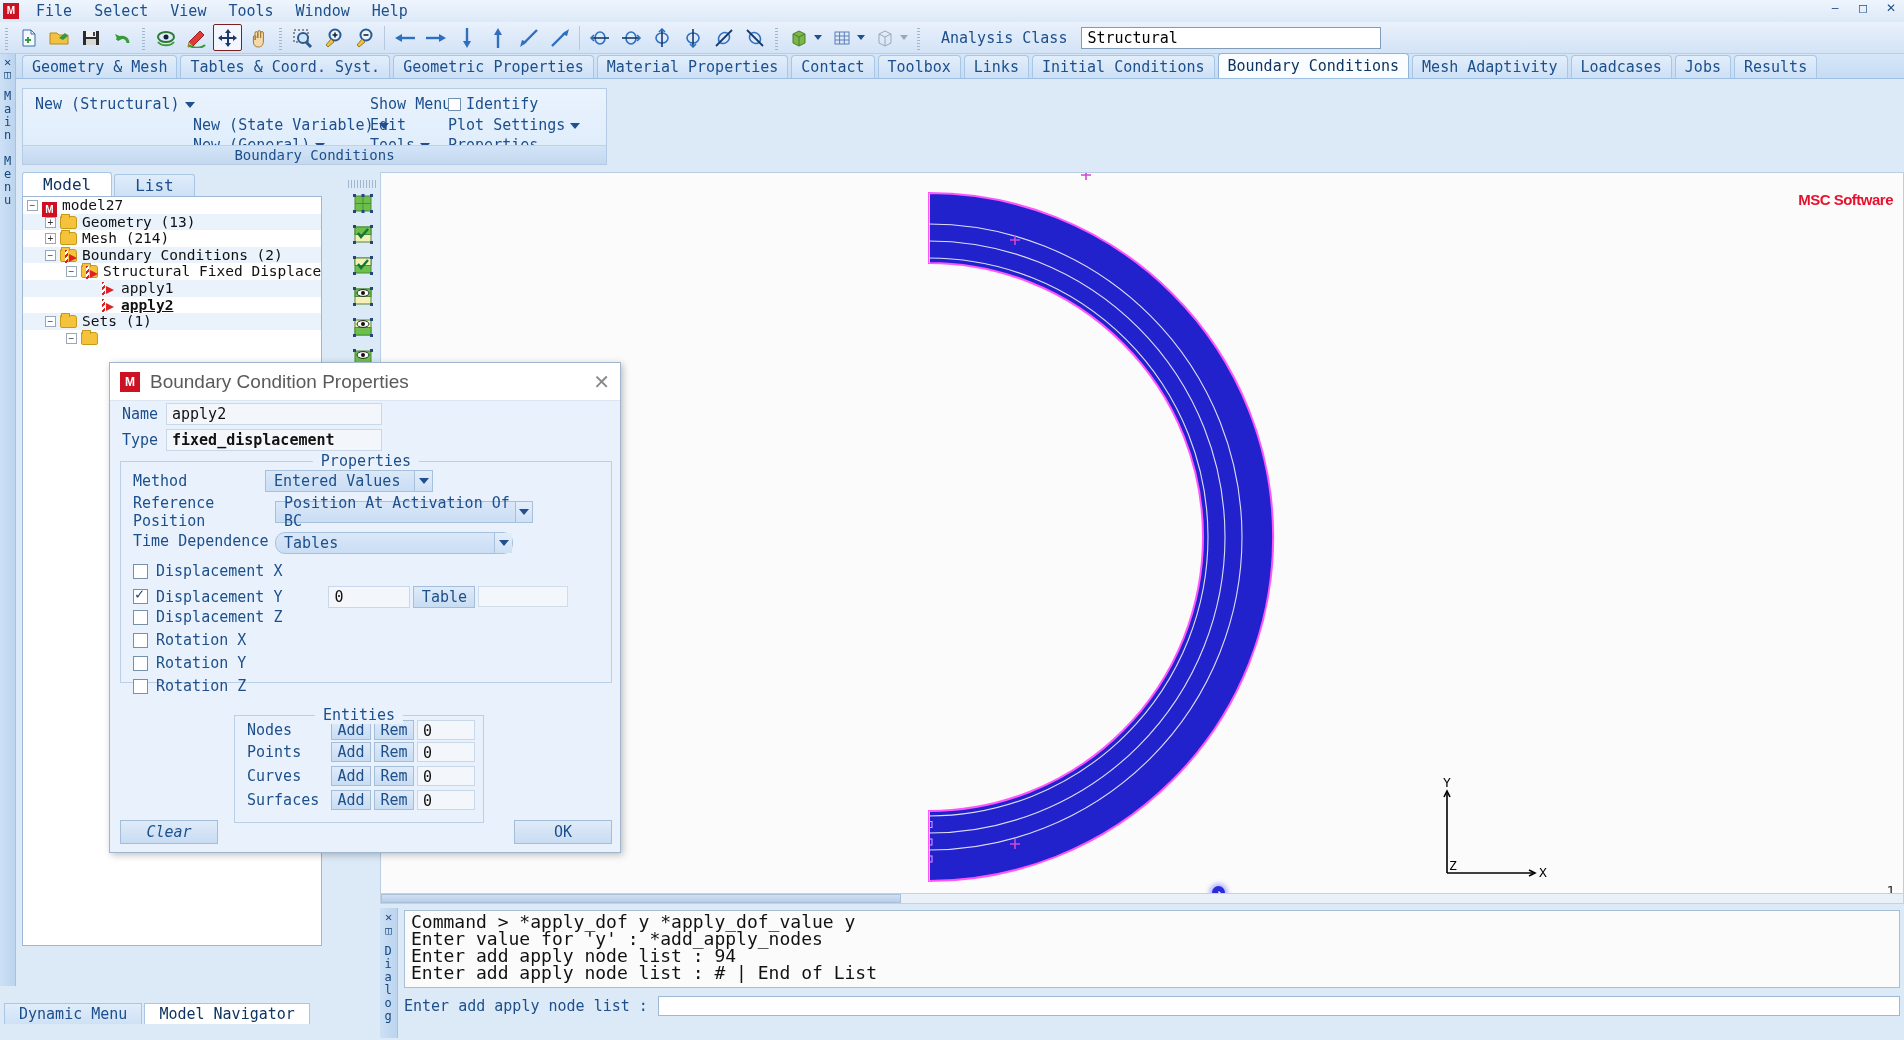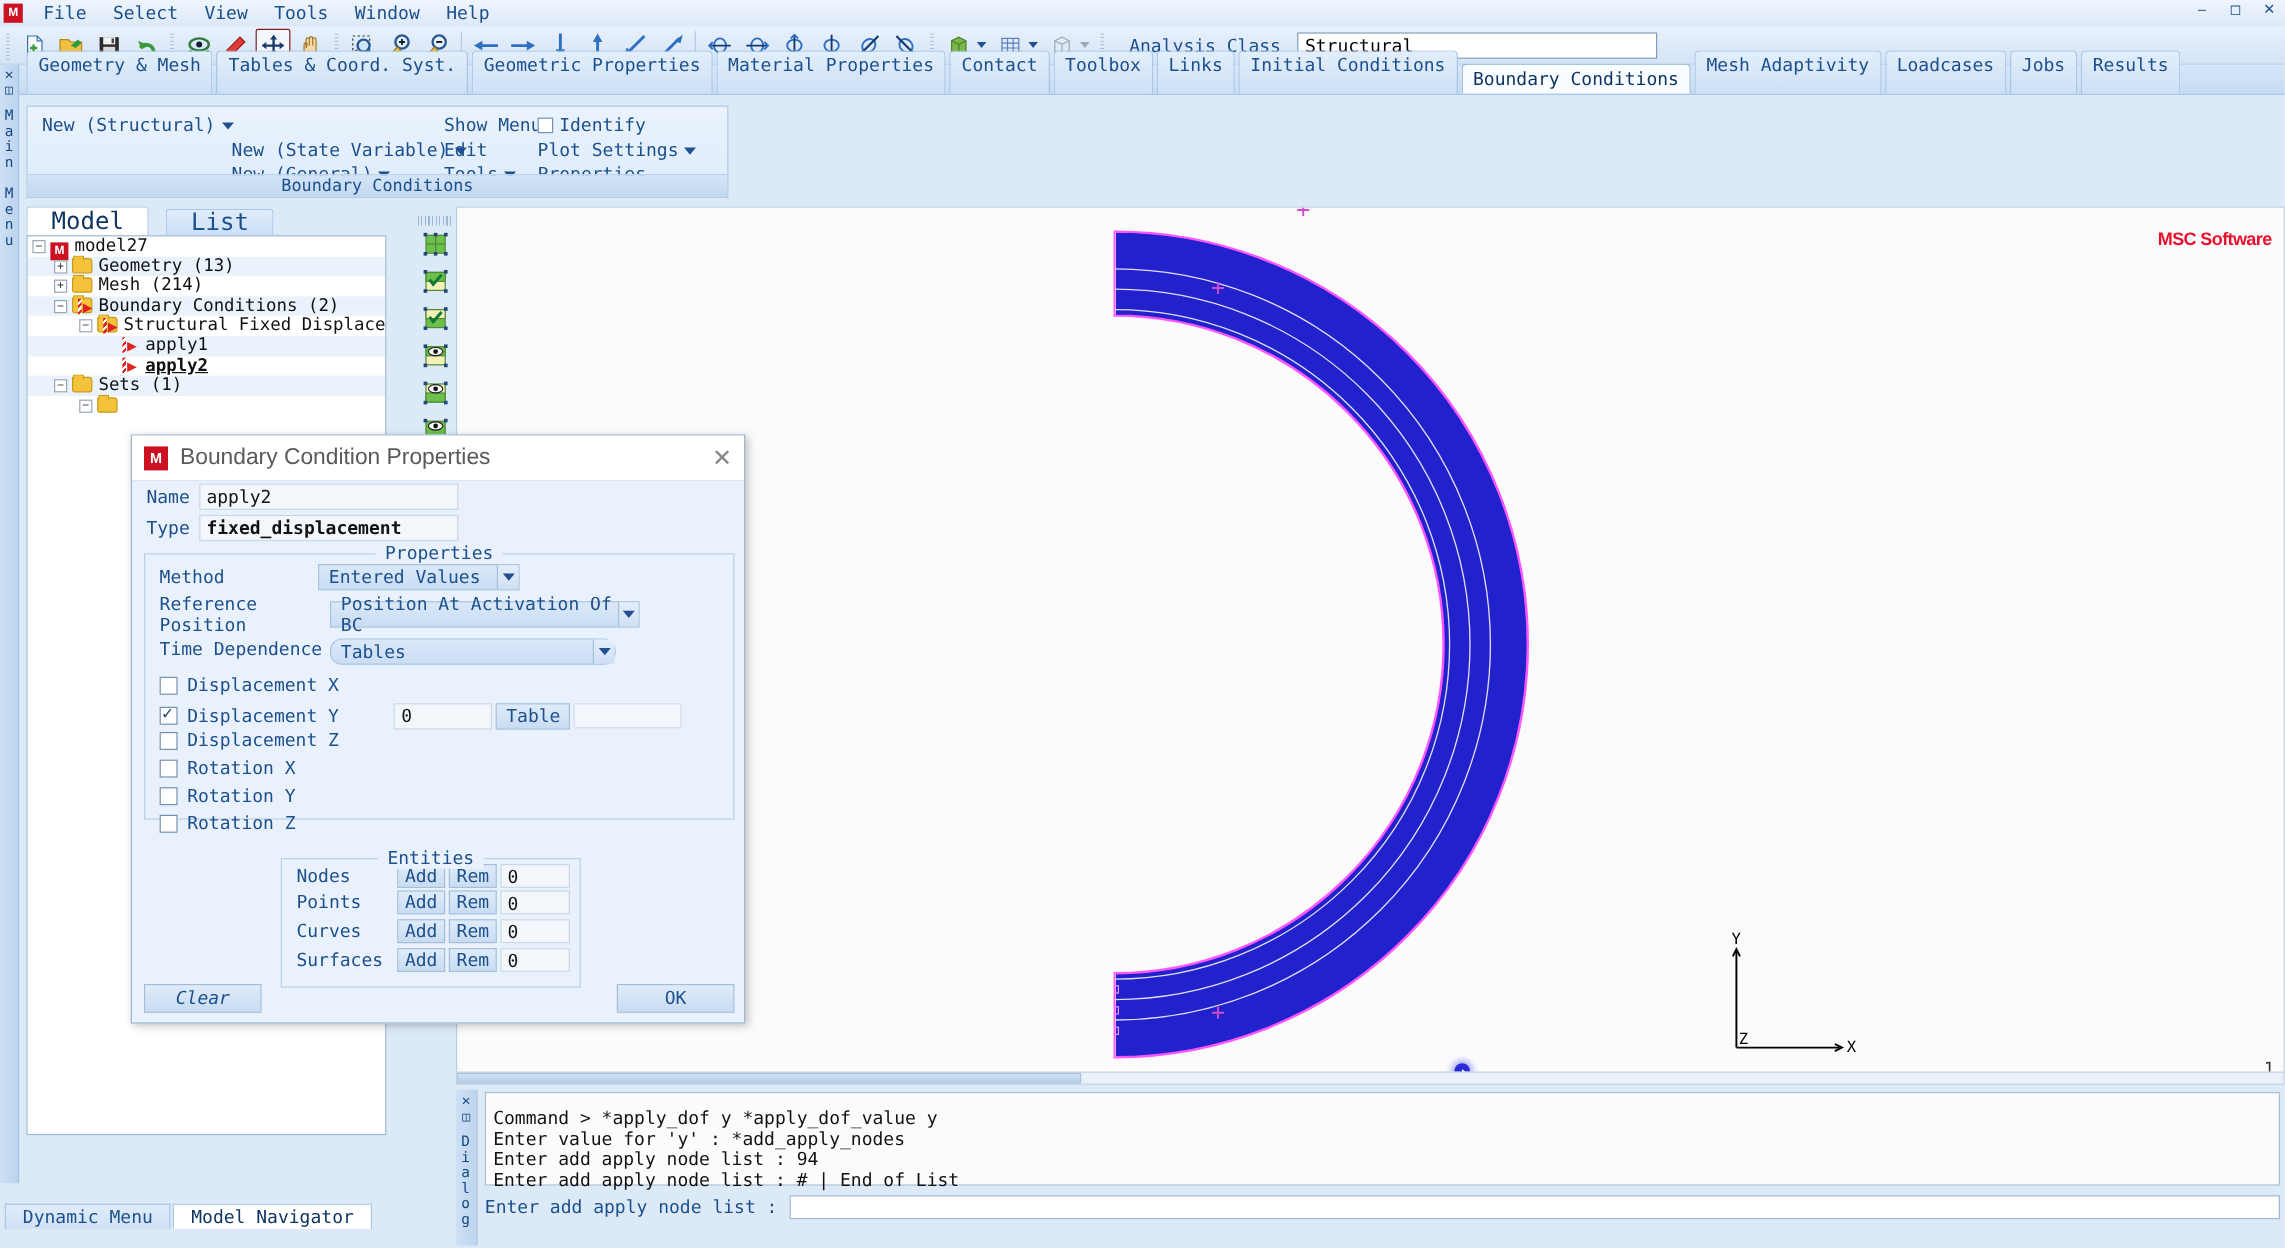--- a/index.html
+++ b/index.html
@@ -55,21 +55,21 @@
   }
 
   
   .tabbar {
     position:absolute; left:0; top:54px; width:1904px; height:25px;
     background:linear-gradient(#d6e6f8,#c6dcf3);
     display:flex; align-items:flex-end; padding-left:22px;
     border-bottom:1px solid #9fc0e2;
   }
   .tab {
-    height:36px; line-height:22px; padding:0 9px; margin-right:3px;
+    height:23px; line-height:22px; padding:0 9px; margin-right:3px;
     background:linear-gradient(#e2eefb,#cde0f6);
     border:1px solid #a9c6e4; border-bottom:none;
     border-top-left-radius:4px; border-top-right-radius:4px;
     color:#1c4f8b; font-size:15px; white-space:nowrap;
   }
   .tab.active { background:#fafdff; border-color:#8fb4d8; color:#0f3461; height:25px; line-height:24px; }
 
   
   .leftstrip {
     position:absolute; left:0; top:54px; width:16px; height:932px;
@@ -96,23 +96,23 @@
         border-top:6px solid #20508f; vertical-align:middle; margin-left:5px; }
   .chk {
     display:inline-block; width:13px; height:13px; background:#fff;
     border:1px solid #6f90b4; vertical-align:-2px; margin-right:5px; position:relative;
   }
 
   
   .mdlpanel { position:absolute; left:22px; top:172px; width:320px; height:830px; }
   .mdtabs { display:flex; height:24px; align-items:flex-end; }
   .mdtab {
-    padding:0 20px; height:22px; line-height:21px; font-size:20px;
+    padding:0 20px; height:22px; line-height:21px; font-size:16px;
     background:linear-gradient(#e0edfa,#cde0f6); border:1px solid #a9c6e4; border-bottom:none;
-    color:#1c4f8b; margin-right:14px; border-top-left-radius:3px; border-top-right-radius:3px;
+    color:#1c4f8b; margin-right:2px; border-top-left-radius:3px; border-top-right-radius:3px;
   }
   .mdtab.active { background:#fff; color:#0f3461; height:24px; line-height:23px; }
   .tree {
     position:absolute; left:0; top:24px; width:300px; height:750px;
     background:#fff; border:1px solid #9db7d4; overflow:hidden;
   }
   .trow { height:16.6px; line-height:16.6px; font-size:14.5px; white-space:nowrap; color:#111; padding-left:2px; }
   .trow.alt { background:#eaf2fb; }
   .exp { display:inline-block; width:11px; height:11px; border:1px solid #9aa7b6; background:#fff;
          font-size:10px; line-height:9px; text-align:center; color:#333; vertical-align:1px; margin-right:4px;
@@ -184,22 +184,22 @@
 
   
   .cmdstrip {
     position:absolute; left:380px; top:908px; width:1524px; height:94px;
     background:#dce9f7;
   }
   .cmdside { position:absolute; left:380px; top:908px; width:18px; height:130px;
              background:linear-gradient(90deg,#cde0f5,#bcd4ee); border-right:1px solid #a7c2df; }
   .cmdbox {
     position:absolute; left:404px; top:910px; width:1496px; height:78px;
-    background:#fbfbfb; border:1px solid #a9bfd6; padding:13px 6px;
-    font-family:"DejaVu Sans Mono",monospace; font-size:15px; color:#111; line-height:17px;
+    background:#fbfbfb; border:1px solid #a9bfd6; padding:2px 6px;
+    font-family:"DejaVu Sans Mono",monospace; font-size:18px; color:#111; line-height:17px;
   }
   .promptrow { position:absolute; left:404px; top:994px; width:1496px; height:24px; display:flex; align-items:center; }
   .promptlbl { font-size:15px; color:#1c4f8b; margin-right:10px; white-space:nowrap; }
   .promptinput { flex:1; height:20px; background:#fff; border:1px solid #9db7d4; }
 
   .bottabs { position:absolute; left:0; top:1002px; width:380px; height:22px; display:flex; align-items:flex-end; padding-left:4px; }
   .btab { padding:0 14px; height:21px; line-height:20px; font-size:15px; color:#1c4f8b;
           background:linear-gradient(#e0edfa,#cfe1f6); border:1px solid #a9c6e4; border-bottom:none; margin-right:2px; }
   .btab.active { background:#fff; color:#0f3461; }
   .statusbar { position:absolute; left:0; top:1022px; width:1904px; height:18px;

